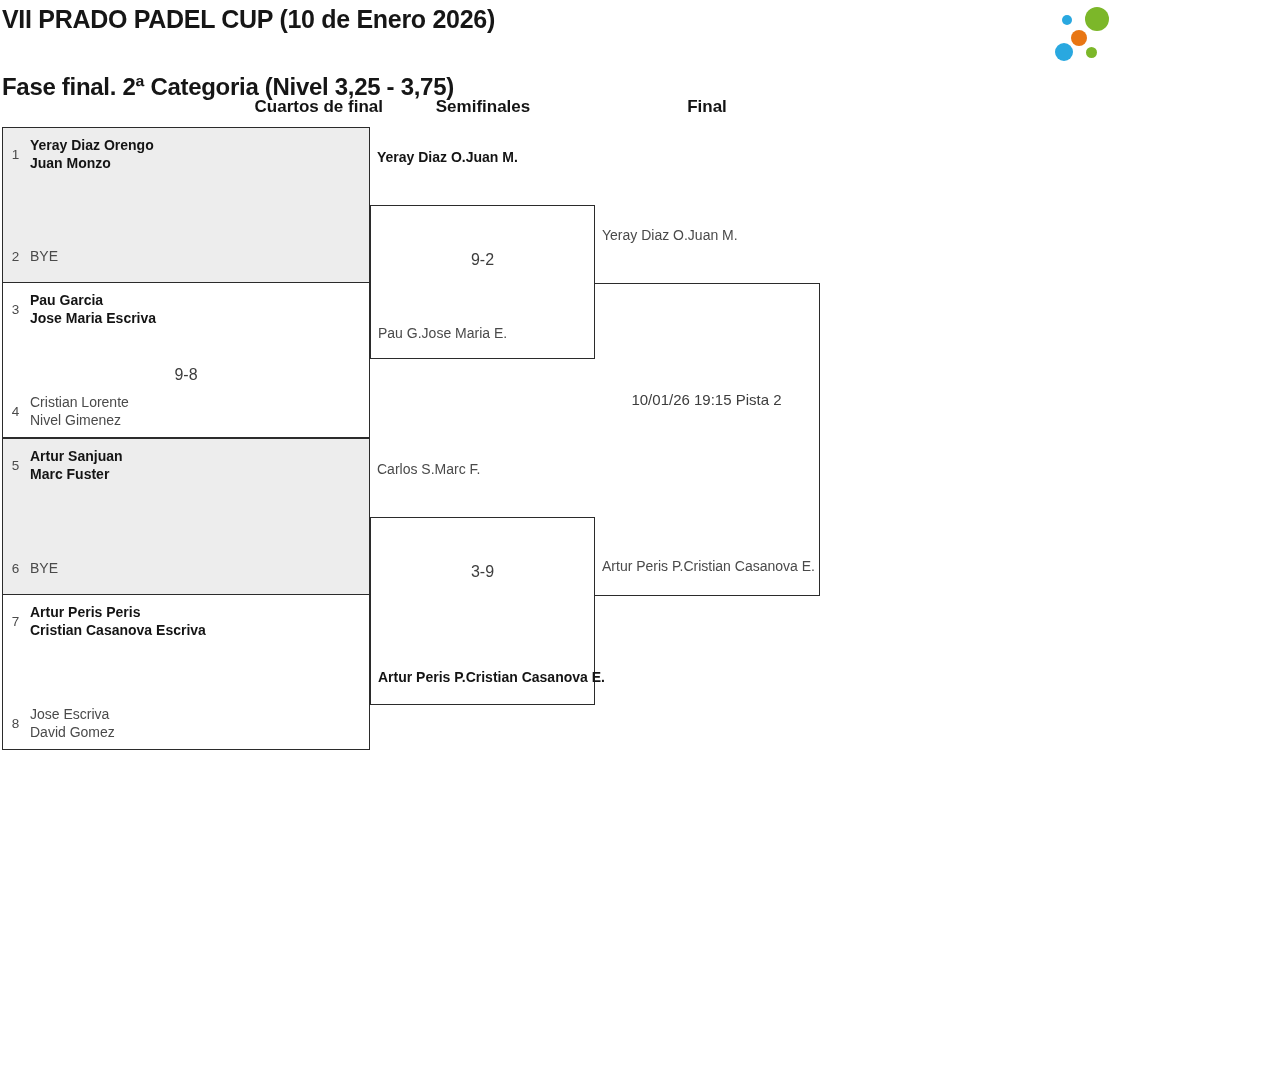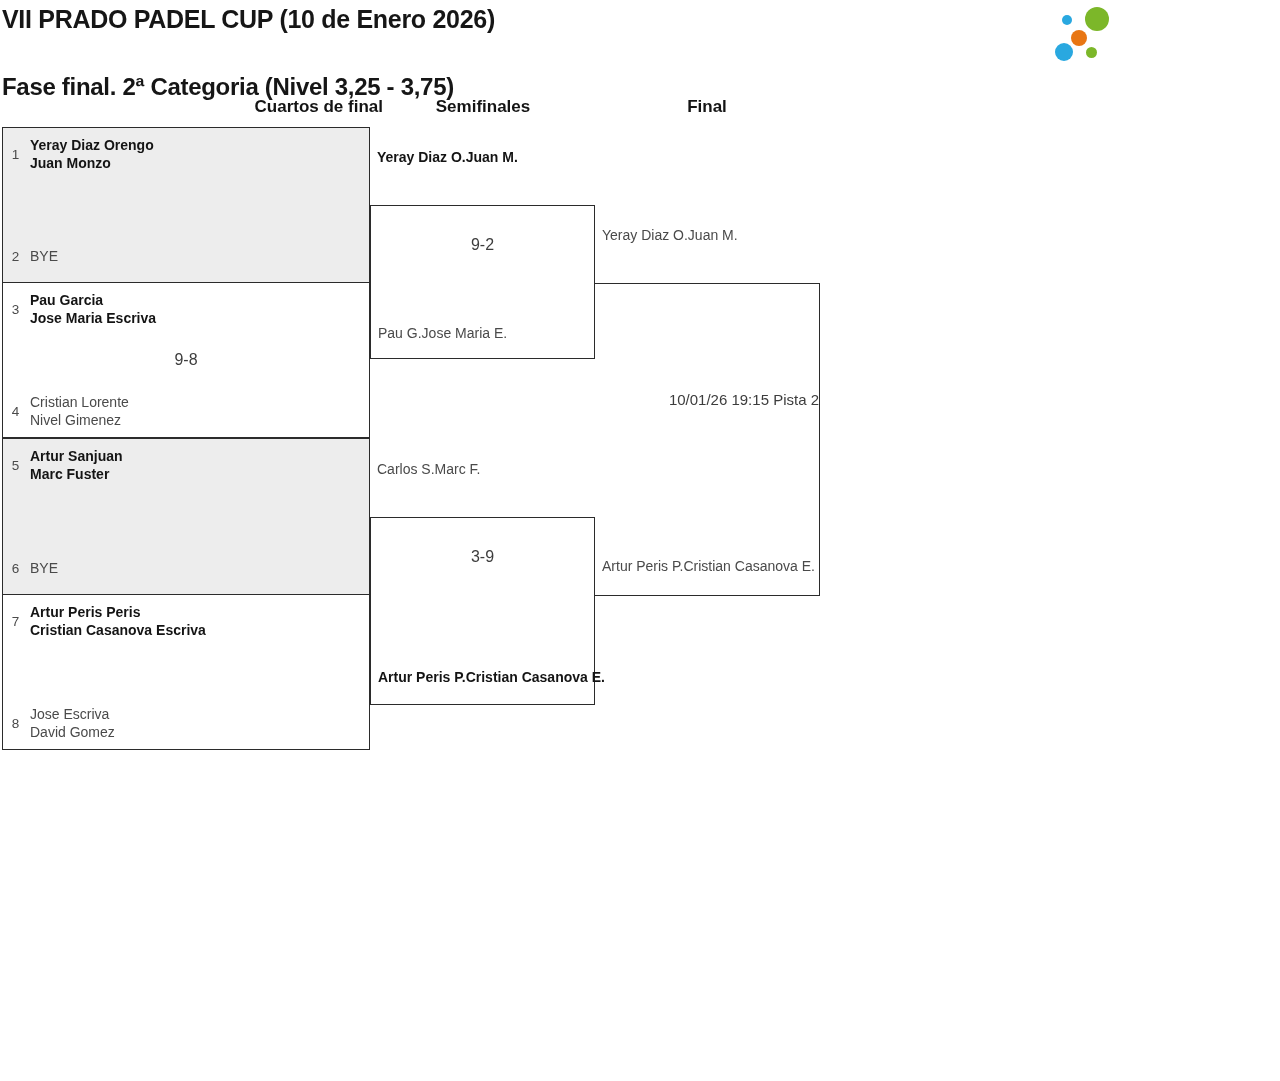--- a/index.html
+++ b/index.html
@@ -36,29 +36,29 @@
   .team .seed { width:15px; text-align:center; font-size:13.5px; color:#4a4a4a;
                 flex:0 0 15px; }
   .team .names { margin-left:7px; display:flex; flex-direction:column; }
   .team .names span { font-size:14px; line-height:18px; color:#4a4a4a; white-space:nowrap; }
   .team.winner .names span { font-weight:700; color:#141414; }
   .team-top { top:8px; left:5px; }
   .team-bottom-2l { bottom:8px; left:5px; }
   .team-bye { bottom:17px; left:5px; }
 
   .score { position:absolute; left:0; width:100%; text-align:center;
-           font-size:16px; color:#3d3d3d; }
+           font-size:16px; color:#3d3d3d;margin-top:15px; }
   .score.qf-score { top:50%; transform:translateY(-50%); }
   .score.sf-score { top:30px; }
 
   .adv-label { position:absolute; display:flex; flex-direction:row; }
   .adv-label span { font-size:14px; line-height:18px; color:#4a4a4a; white-space:nowrap; }
   .adv-label.winner span { font-weight:700; color:#141414; }
 
-  .schedule { position:absolute; left:0; top:107px; width:100%; text-align:right;
+  .schedule { position:absolute; left:0; top:107px; width:100%; text-align:center;
               font-size:15px; color:#3d3d3d; }
 </style>
 </head>
 <body>
 
 <div id="stage">
 
   <div class="abs title-line" id="title1">VII PRADO PADEL CUP (10 de Enero 2026)</div>
   <div class="abs title-line" id="title2">Fase final. 2ª Categoria (Nivel 3,25 - 3,75)</div>
 

